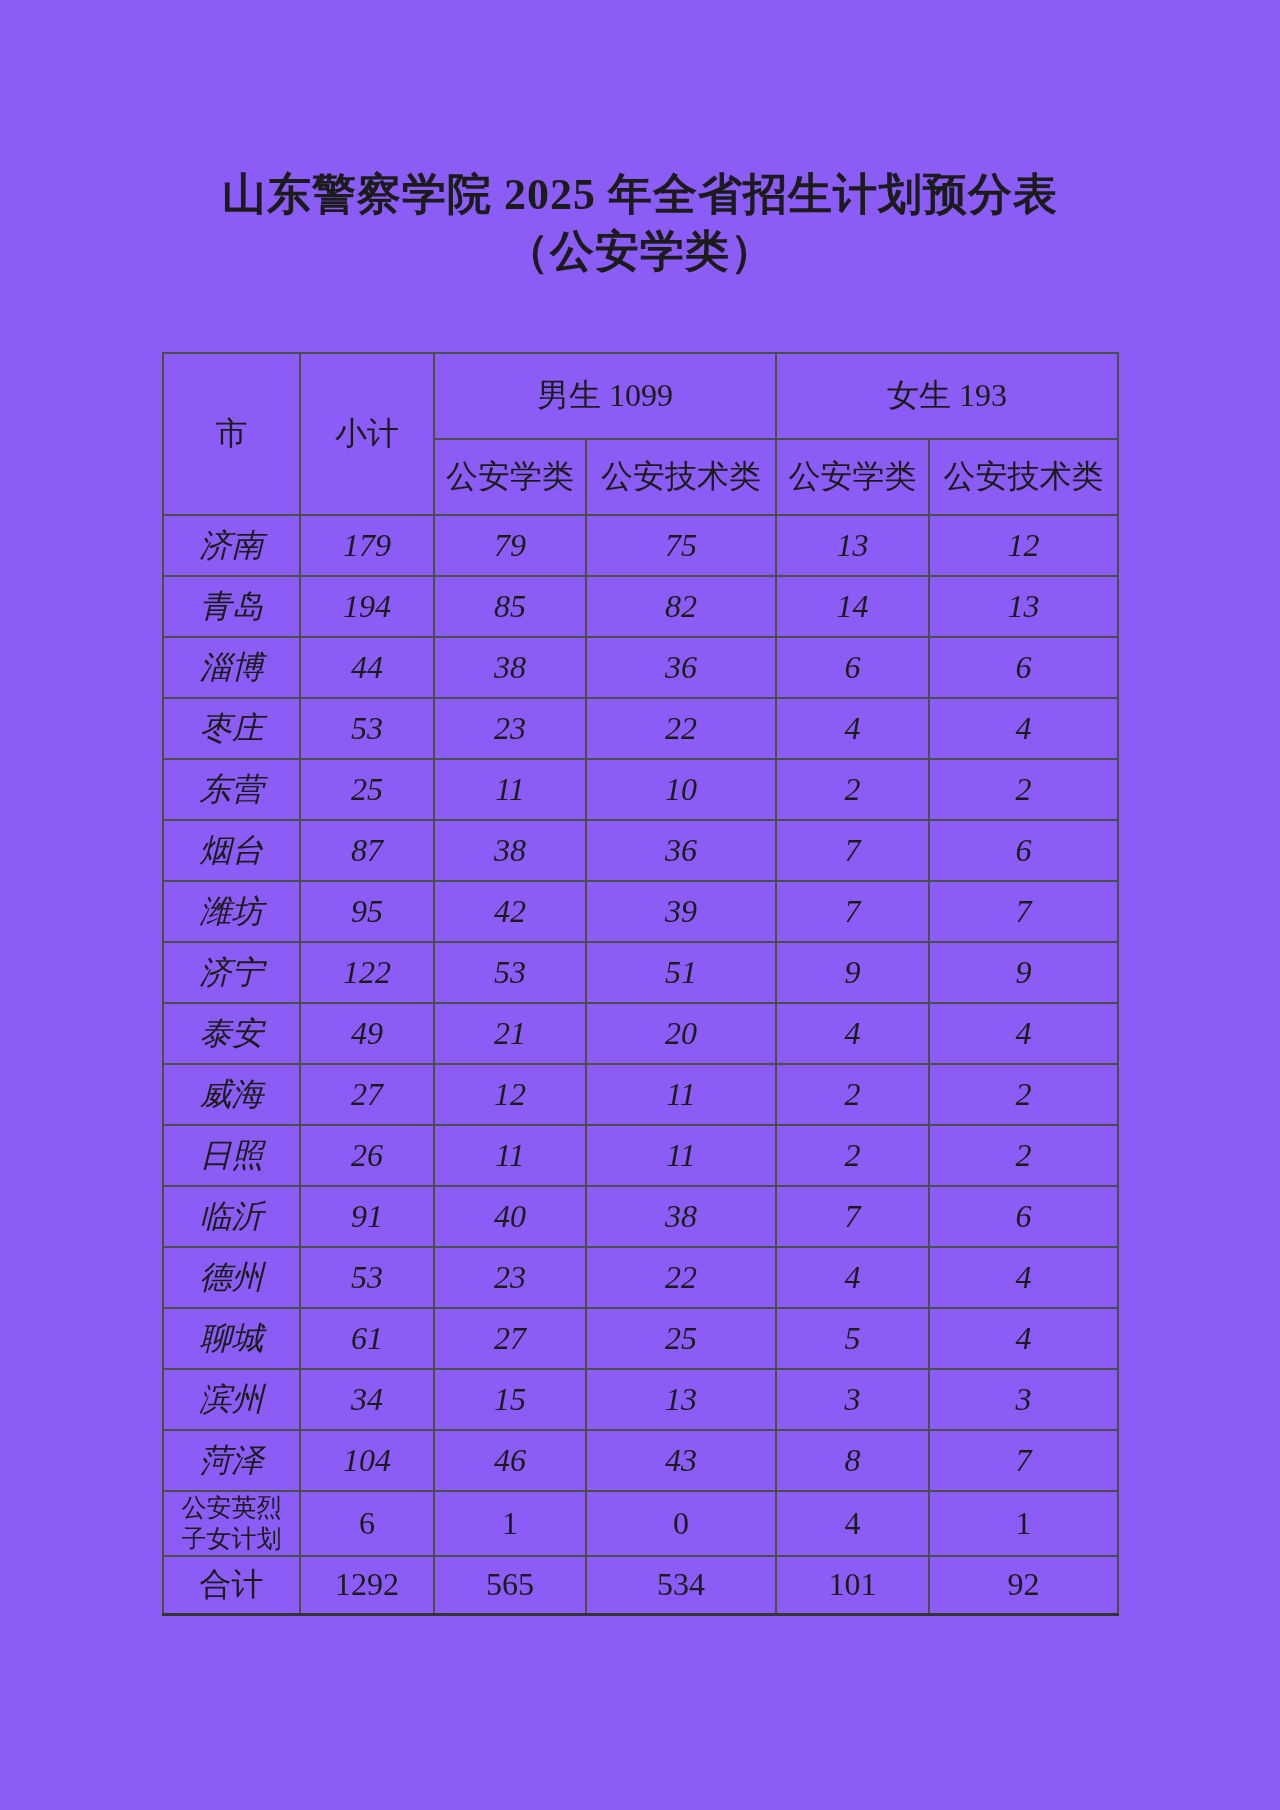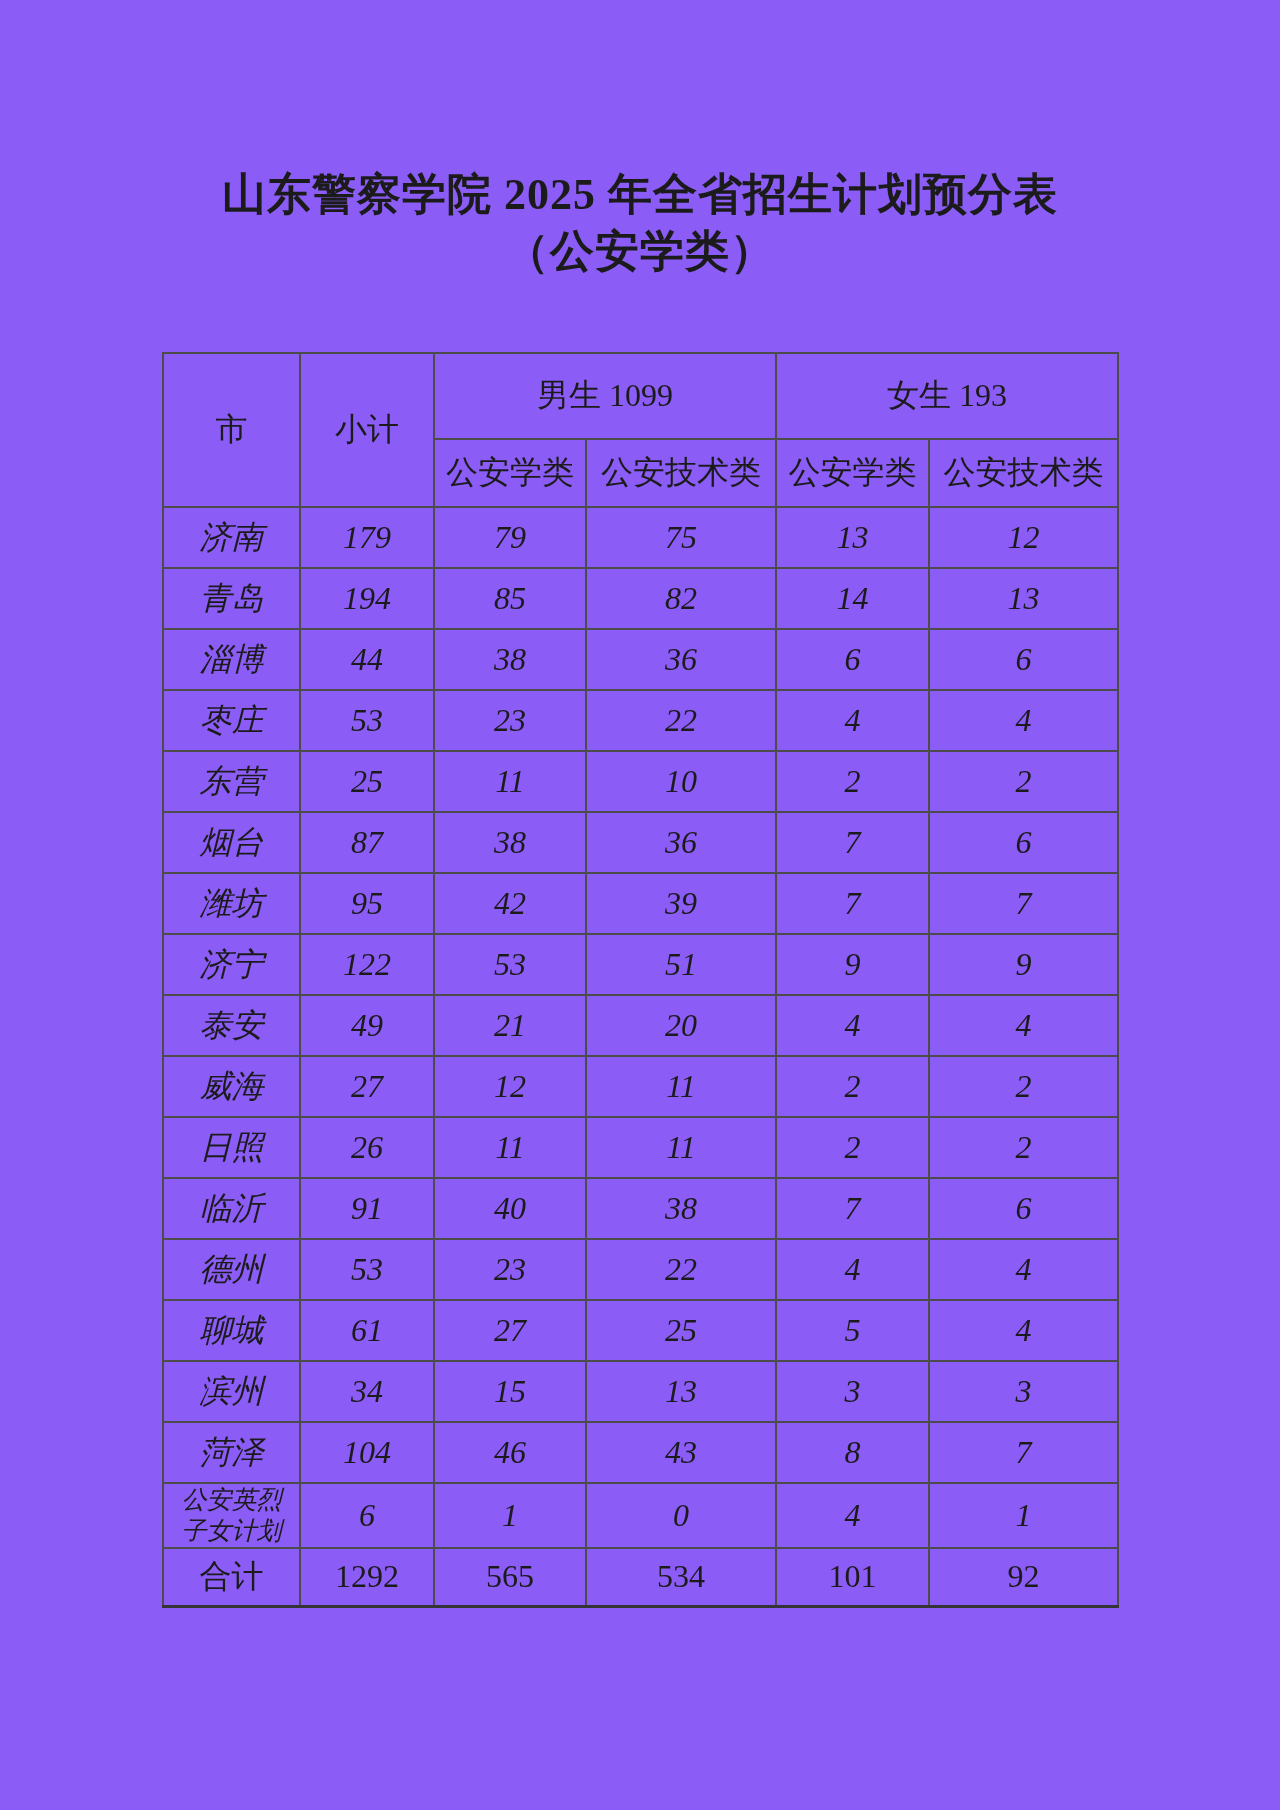--- a/index.html
+++ b/index.html
@@ -39,23 +39,23 @@
     border: 2px solid #4c4c4c;
     text-align: center;
     vertical-align: middle;
     padding: 0;
     font-weight: 400;
     font-size: 32px;
     color: #1b1b1b;
     overflow: hidden;
   }
   tr.hrow1 { height: 86px; }
-  tr.hrow2 { height: 68px; }
+  tr.hrow2 { height: 76px; }
   tr.drow  { height: 61px; font-style: italic; }
-  tr.srow  { height: 63px; font-style: italic; }
+  tr.srow  { height: 63px; }
   tr.trow  { height: 58px; }
   td.small-city span {
     display: inline-block;
     max-width: 116px;
     font-size: 25px;
     line-height: 31px;
   }
 </style>
 </head>
 <body>

